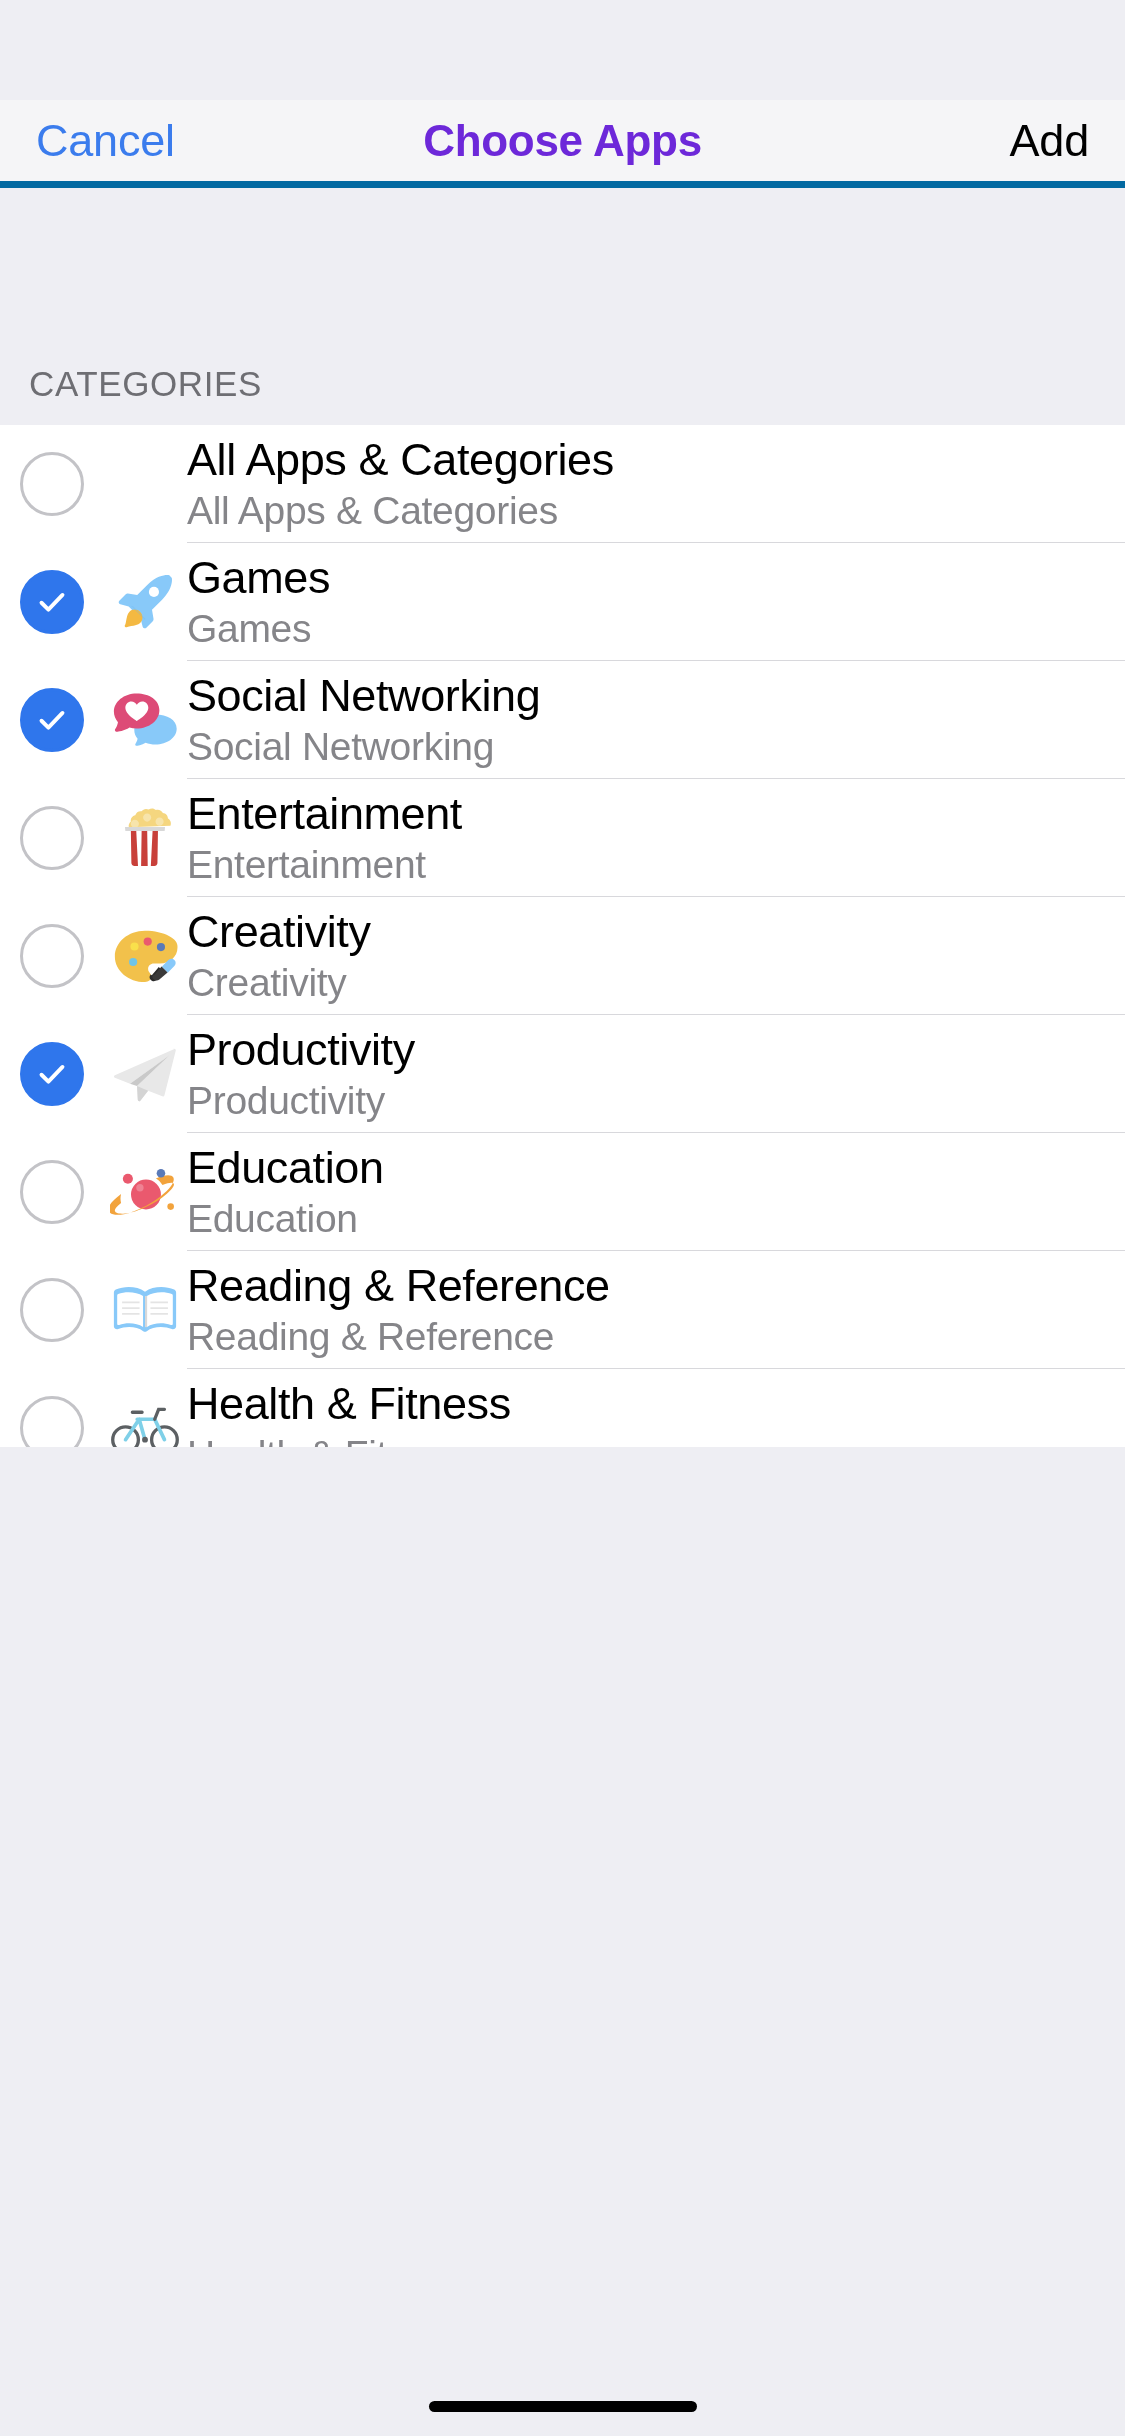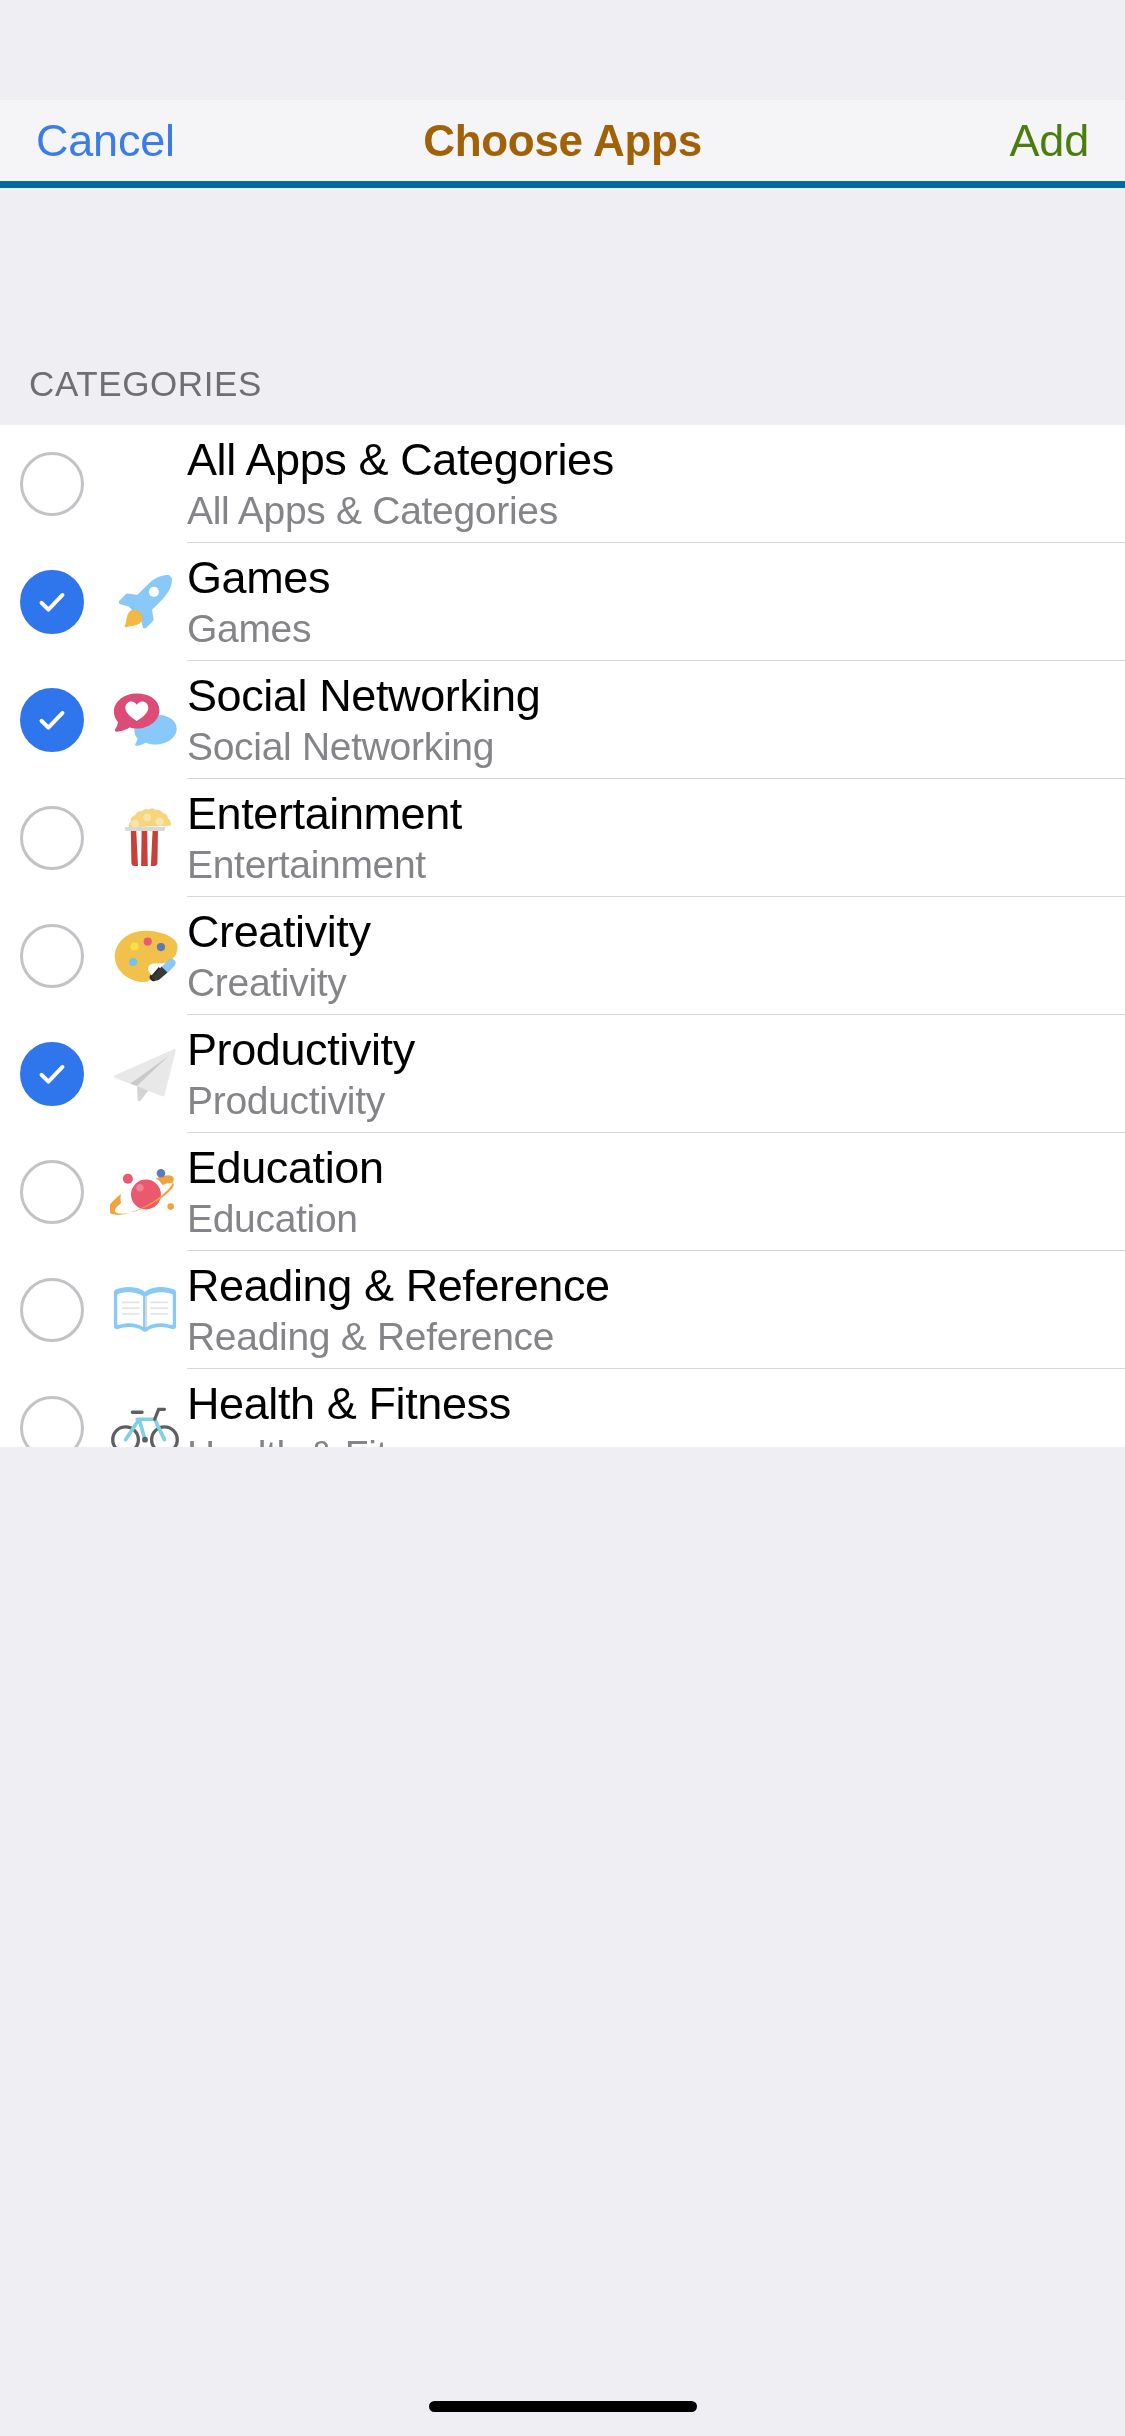--- a/index.html
+++ b/index.html
@@ -41,27 +41,27 @@
   }
   .nav-cancel {
     position: absolute; left: 36px; top: 50%;
     transform: translateY(-50%);
     font-size: 45px; color: #3b7ced; letter-spacing: -0.2px;
   }
   .nav-title {
     position: absolute; left: 0; right: 0; top: 50%;
     transform: translateY(-50%);
     text-align: center;
-    font-size: 44px; font-weight: bold; color: #a16207;
+    font-size: 44px; font-weight: bold; color: #6d28d9;
     letter-spacing: -0.3px;
   }
   .nav-add {
     position: absolute; right: 36px; top: 50%;
     transform: translateY(-50%);
-    font-size: 45px; color: #4d7c0f; letter-spacing: -0.2px;
+    font-size: 45px; color: #000000; letter-spacing: -0.2px;
   }
 
   
   .section-header {
     position: absolute; top: 189px; left: 0;
     width: 1125px; height: 263px;
     background: #eeeef3;
     border-bottom: 1px solid #d3d3d8;
   }
   .section-header-label {

